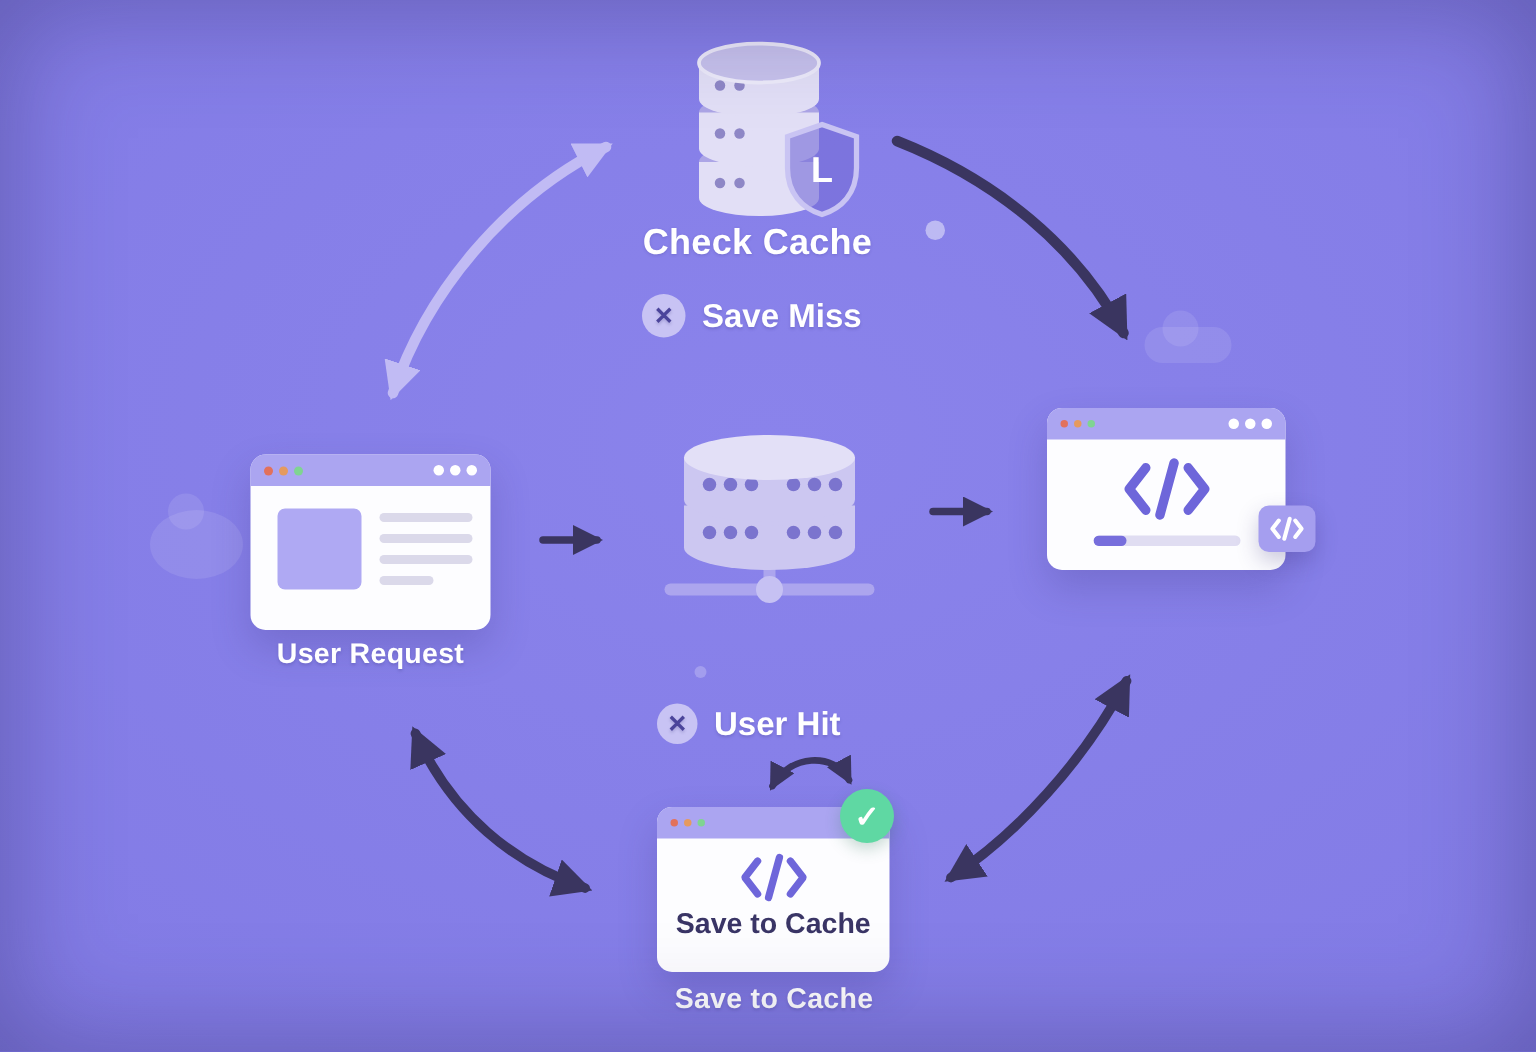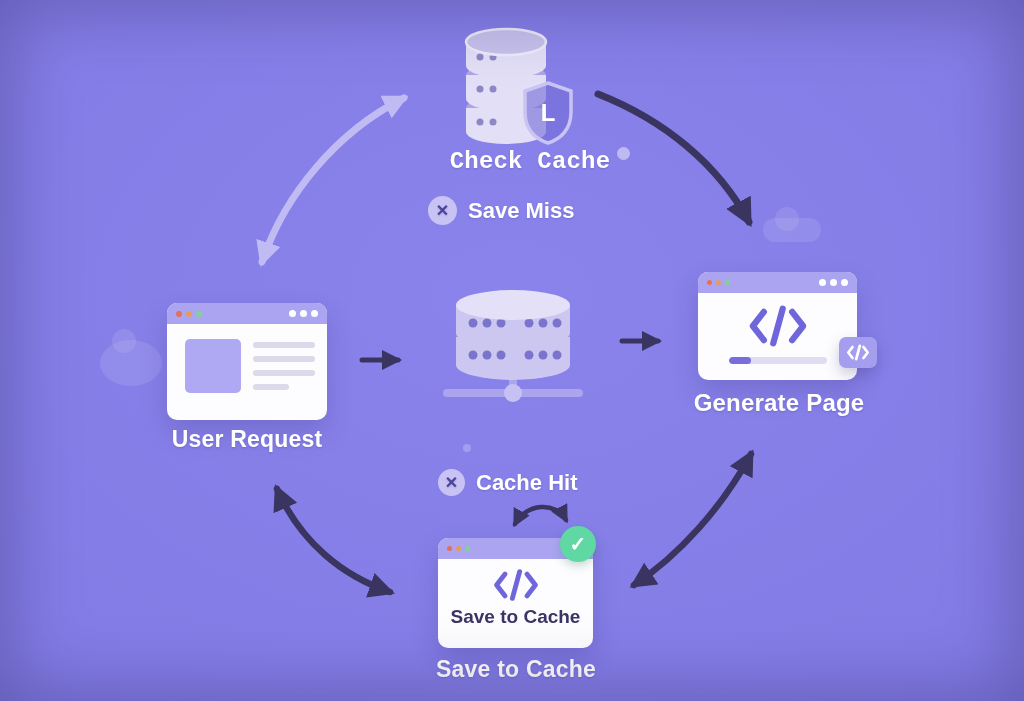--- a/index.html
+++ b/index.html
@@ -7,21 +7,21 @@
     position:relative;width:1024px;height:701px;overflow:hidden;
     font-family:"Liberation Sans",sans-serif;
     background:radial-gradient(120% 120% at 50% 42%, #8A83EB 0%, #837CE6 55%, #7C75DF 100%);
   }
   .stage::after{
     content:"";position:absolute;inset:0;pointer-events:none;z-index:9;
     box-shadow:inset 0 0 70px 8px rgba(43,37,92,.35);
   }
   
   .caption{
-    position:absolute;color:#FFFFFF;font-weight:700;font-size:23px;
+    position:absolute;color:#FFFFFF;font-weight:700;font-size:19px;
     text-align:center;letter-spacing:.2px;z-index:3;
     text-shadow:0 1px 2px rgba(60,54,130,.25);
   }
   .status-row{
     position:absolute;display:flex;align-items:center;gap:11px;z-index:3;
     color:#FFFFFF;font-weight:700;font-size:22px;
     text-shadow:0 1px 2px rgba(60,54,130,.25);
   }
   .x-badge{
     width:29px;height:29px;border-radius:50%;background:#C8C3F4;
@@ -120,21 +120,21 @@
     <circle cx="22" cy="31" r="3.5" fill="#8E87C6"></circle>
       <circle cx="35" cy="31" r="3.5" fill="#8E87C6"></circle>
     <ellipse cx="48" cy="16" rx="40" ry="13" fill="#C7C2EC" stroke="#EDEBFA" stroke-width="2.5"></ellipse>
   </svg>
 
   <svg class="node-svg" style="left:520px;top:80px;z-index:3;" width="56" height="66" viewBox="0 0 56 66">
     <path d="M28 3 L51 11 V32 C51 49 41 59 28 63 C15 59 5 49 5 32 V11 Z" fill="rgba(118,108,214,0.62)" stroke="#C9C4F3" stroke-width="3.5"></path>
     <text x="28" y="41" text-anchor="middle" font-family="Liberation Sans, sans-serif" font-size="24" font-weight="700" fill="#FFFFFF">L</text>
   </svg>
 
-  <div class="caption" style="left:449px;top:148px;width:162px;font-size:24px;font-family:Liberation Mono, monospace;">Check Cache</div>
+  <div class="caption" style="left:424px;top:148px;width:162px;font-size:24px;">Check Cache</div>
 
   <div class="status-row" style="left:428px;top:196px;">
     <span class="x-badge">
       <span>✕</span>
     </span>
     <span>Save Miss</span>
   </div>
 
   <div class="window" style="left:167px;top:303px;width:160px;height:117px;">
     <div class="bar">
@@ -223,27 +223,26 @@
 
   <div class="code-badge">
     <svg width="26" height="17" viewBox="0 0 76 56">
       <g fill="none" stroke="#FFFFFF" stroke-width="9" stroke-linecap="round" stroke-linejoin="round">
         <polyline points="20,10 6,28 20,46"></polyline>
         <polyline points="56,10 70,28 56,46"></polyline>
         <line x1="44" y1="6" x2="32" y2="50"></line>
       </g>
     </svg>
   </div>
-  <div class="caption" style="left:692px;top:389px;width:174px;font-size:24px;">Generate Page</div>
 
   <div class="status-row" style="left:438px;top:469px;">
     <span class="x-badge" style="width:27px;height:27px;">
       <span>✕</span>
     </span>
-    <span>Cache Hit</span>
+    <span>User Hit</span>
   </div>
 
   <div class="window" style="left:438px;top:538px;width:155px;height:110px;">
     <div class="bar">
       <div class="dots">
         <span class="dot red" style="width:5px;height:5px;"></span>
         <span class="dot orange" style="width:5px;height:5px;"></span>
         <span class="dot green" style="width:5px;height:5px;"></span>
       </div>
     </div>

